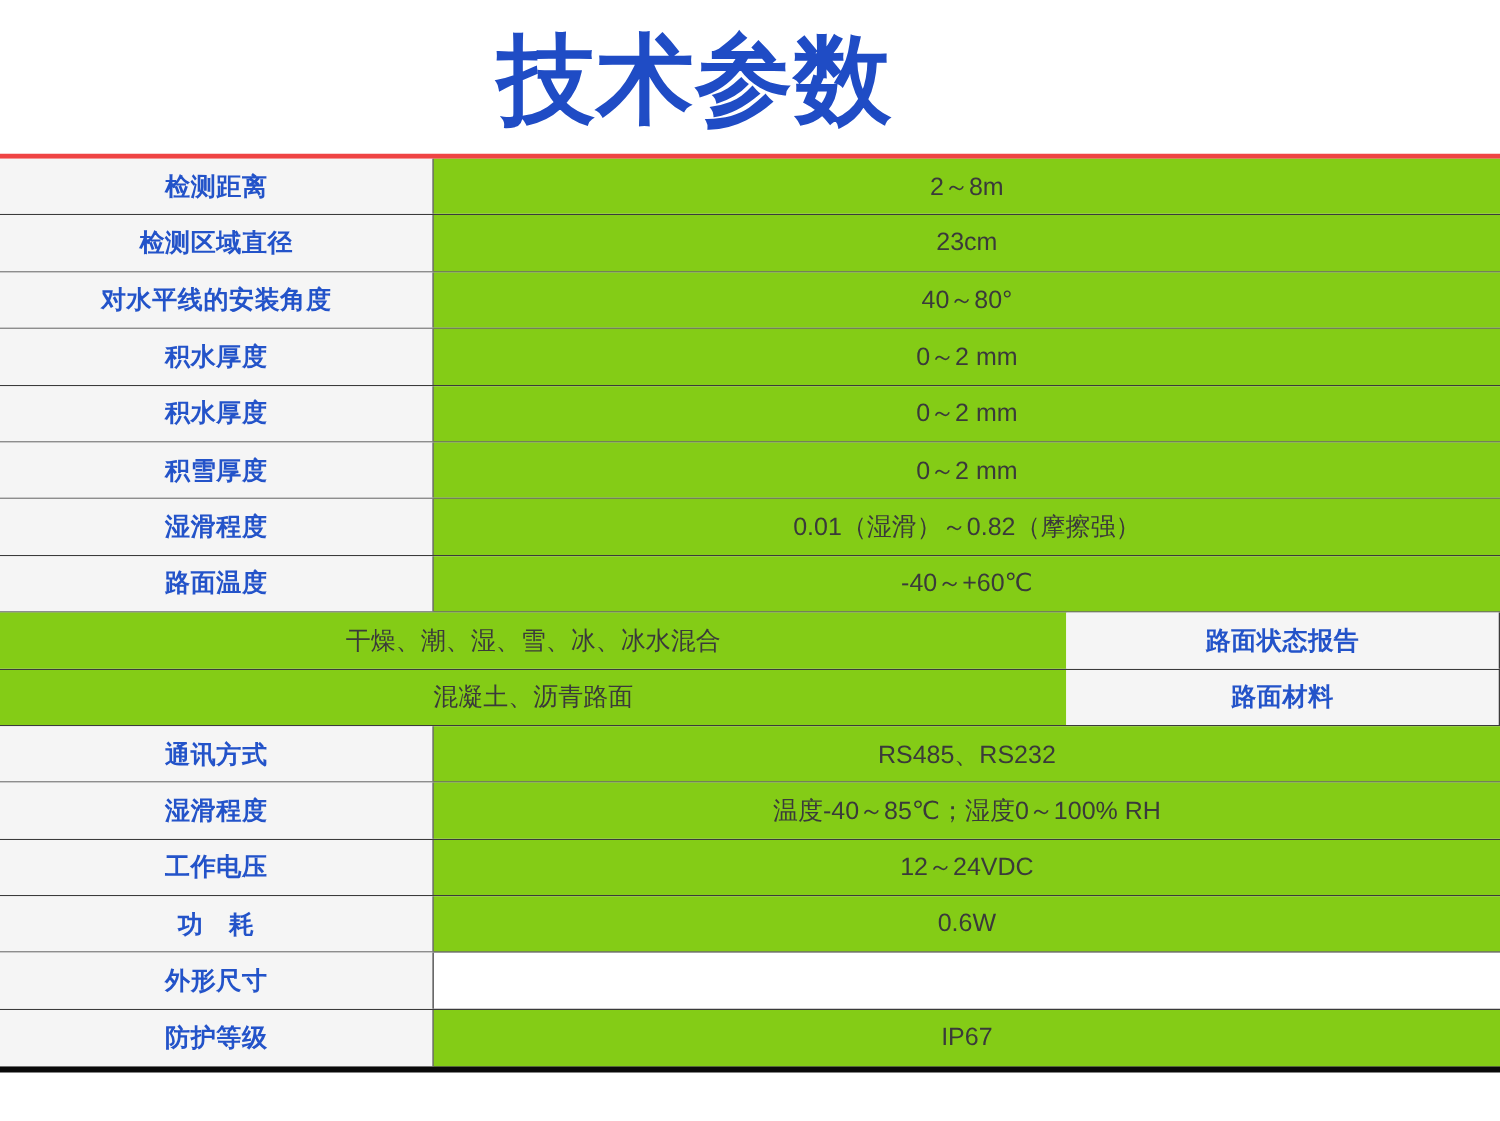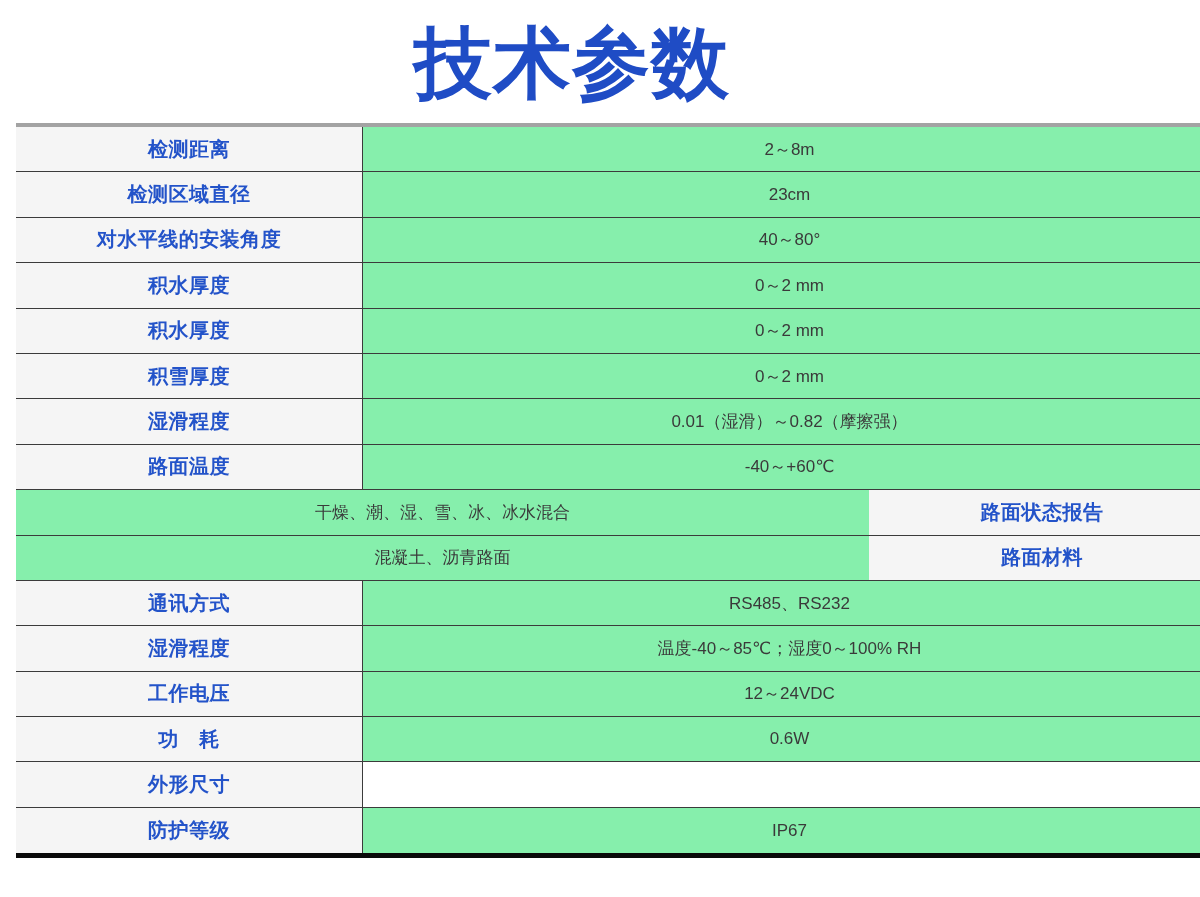--- a/index.html
+++ b/index.html
@@ -2,40 +2,40 @@
 <html><head>
 <meta charset="utf-8">
 <style>
   html,body{margin:0;padding:0;}
   body{
     width:1200px;height:897px;
     background:#ffffff;
     font-family:"Liberation Sans","DejaVu Sans",sans-serif;
     overflow:hidden;
   }
-  .page{width:1112px;height:897px;position:relative;background:#ffffff;margin-left:16px;}
+  .page{width:1112px;height:897px;position:relative;background:#ffffff;}
 
   
   .header{
     height:123px;
     display:flex;align-items:center;justify-content:center;
   }
   .page-title{
     font-size:78px;
     font-weight:bold;
     color:#1f4cc5;
     letter-spacing:1px;
     line-height:1;
     padding-top:2px;
   }
 
   
   .spec-table{
     width:1200px;
-    border-top:4px solid #a3a3a3;
+    border-top:4px solid #ef4444;
     border-bottom:5px solid #0a0a0a;
   }
   .row{
     display:flex;
     height:45.4px;
     box-sizing:border-box;
     border-bottom:1px solid #3b3b3b;
   }
   .row:last-child{border-bottom:none;}
   .cell{
@@ -46,23 +46,23 @@
     width:347px;
     background:#f5f5f5;
     border-right:1px solid #3b3b3b;
     color:#2353c9;
     font-weight:bold;
     font-size:20px;
     letter-spacing:0.5px;
   }
   .cell-value{
     flex:1;
-    background:#86efac;
+    background:#84cc16;
     color:#3a3a3a;
-    font-size:17px;
+    font-size:20px;
   }
 </style>
 </head>
 <body>
 
 <div class="page">
 
   <div class="header">
     <div class="page-title">技术参数</div>
   </div>

